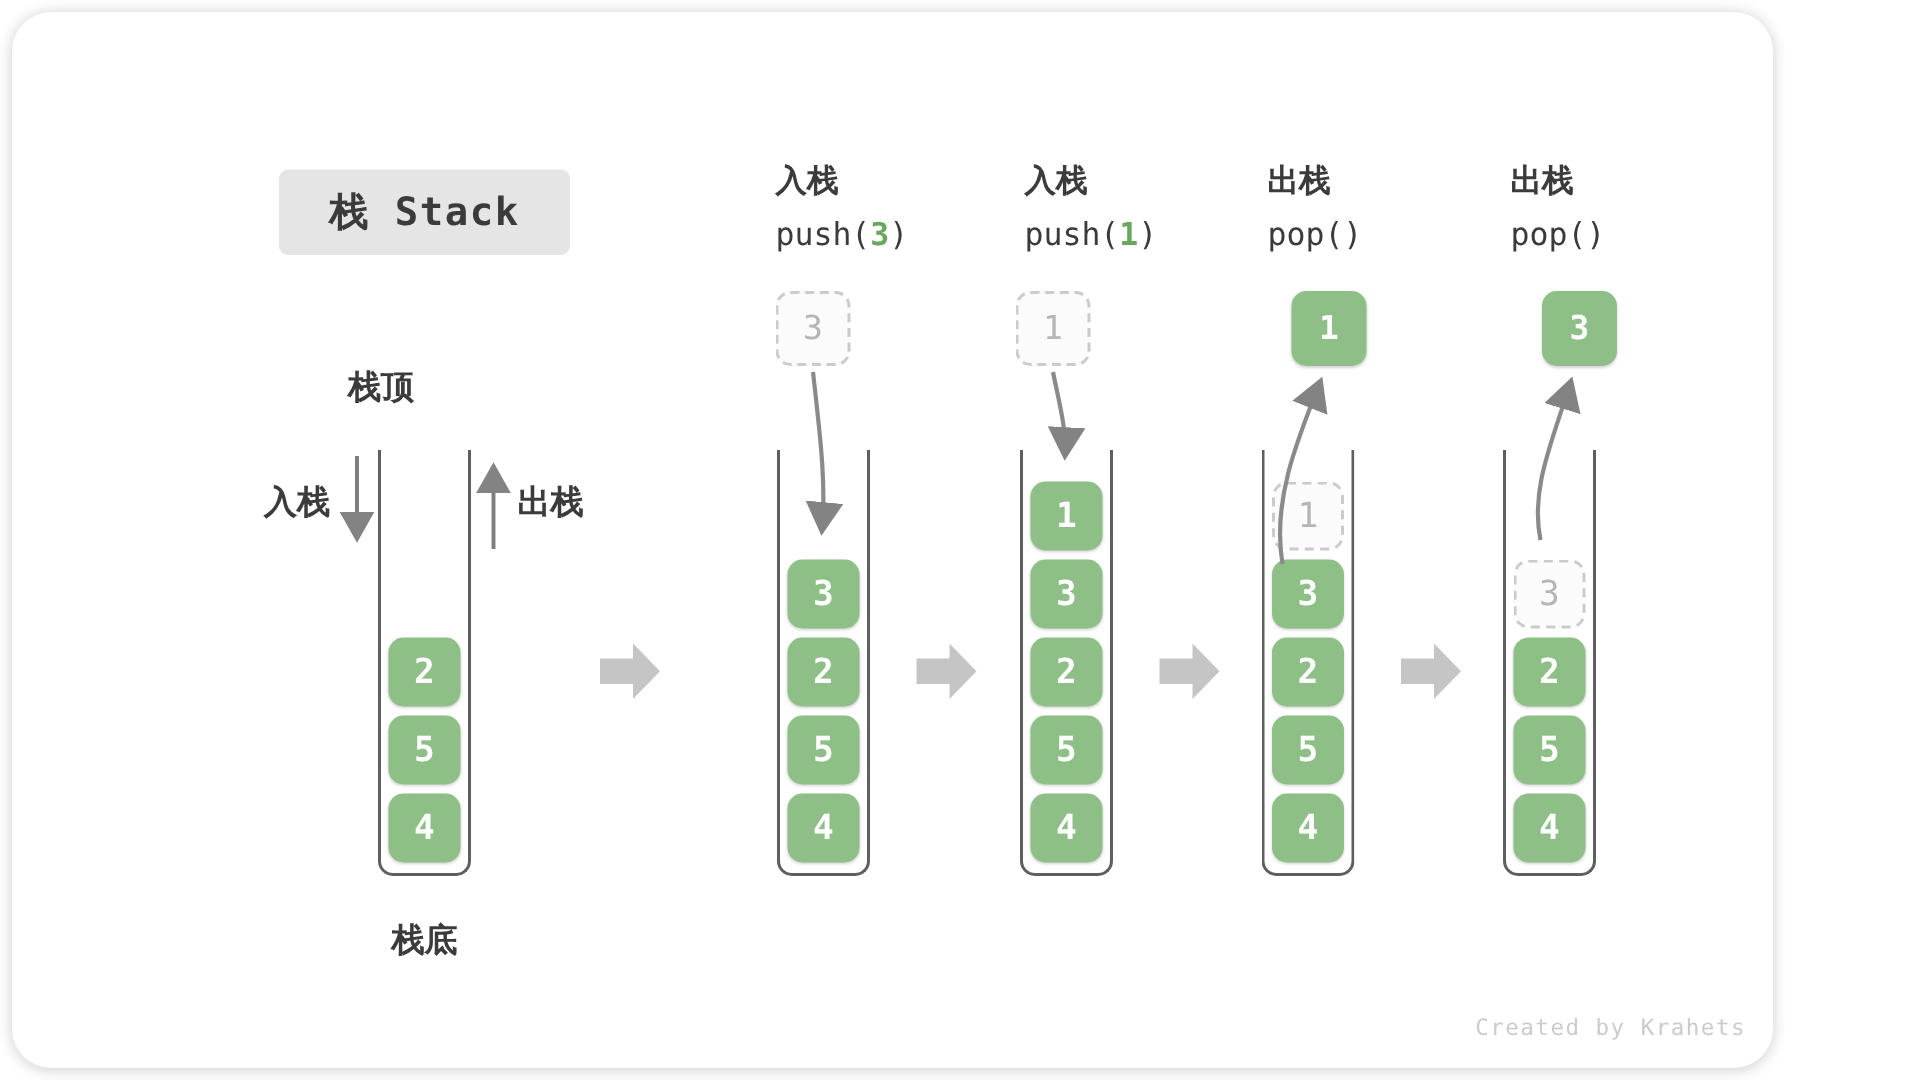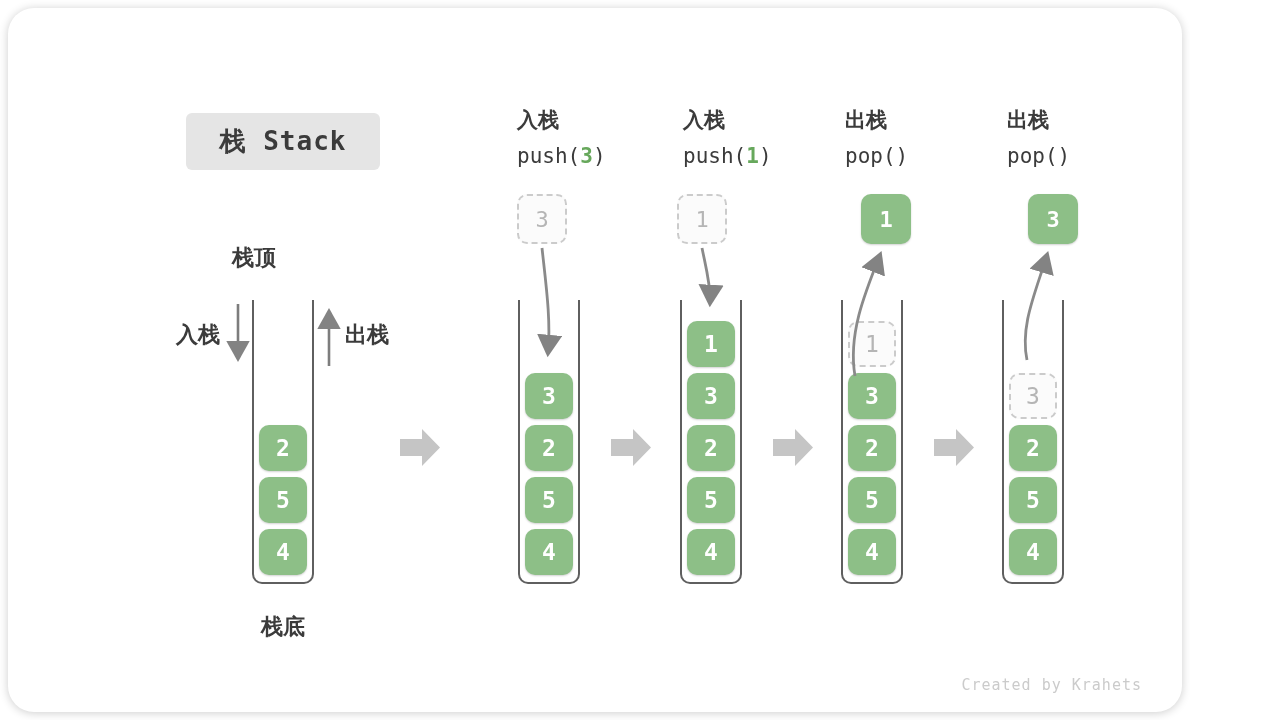--- a/index.html
+++ b/index.html
@@ -38,21 +38,21 @@
     color:var(--ghost-text,#b5b5b5);box-shadow:none;font-weight:400;}
 
   .float-box{position:absolute;top:194px;width:50px;height:50px;box-sizing:border-box;
     border-radius:10px;display:flex;align-items:center;justify-content:center;
     font:22px "DejaVu Sans Mono",monospace;}
   .float-box.ghost{border:2px dashed var(--ghost-border,#cbcbcb);background:#fbfbfb;
     color:var(--ghost-text,#b5b5b5);}
   .float-box.solid{background:var(--green-block,#8dbf87);color:#fff;font-weight:700;
     box-shadow:0 1px 2px rgba(0,0,0,0.18);}
 
-  .credit{position:absolute;right:48px;top:676px;font:15px "DejaVu Sans Mono",monospace;
+  .credit{position:absolute;right:26px;top:676px;font:15px "DejaVu Sans Mono",monospace;
     color:var(--credit-gray,#cbcbcb);letter-spacing:1px;}
 </style>
 </head>
 <body>
 
 <div class="canvas">
   <div class="card"></div>
 
   <div class="title-box">
     <span>栈 Stack</span>

